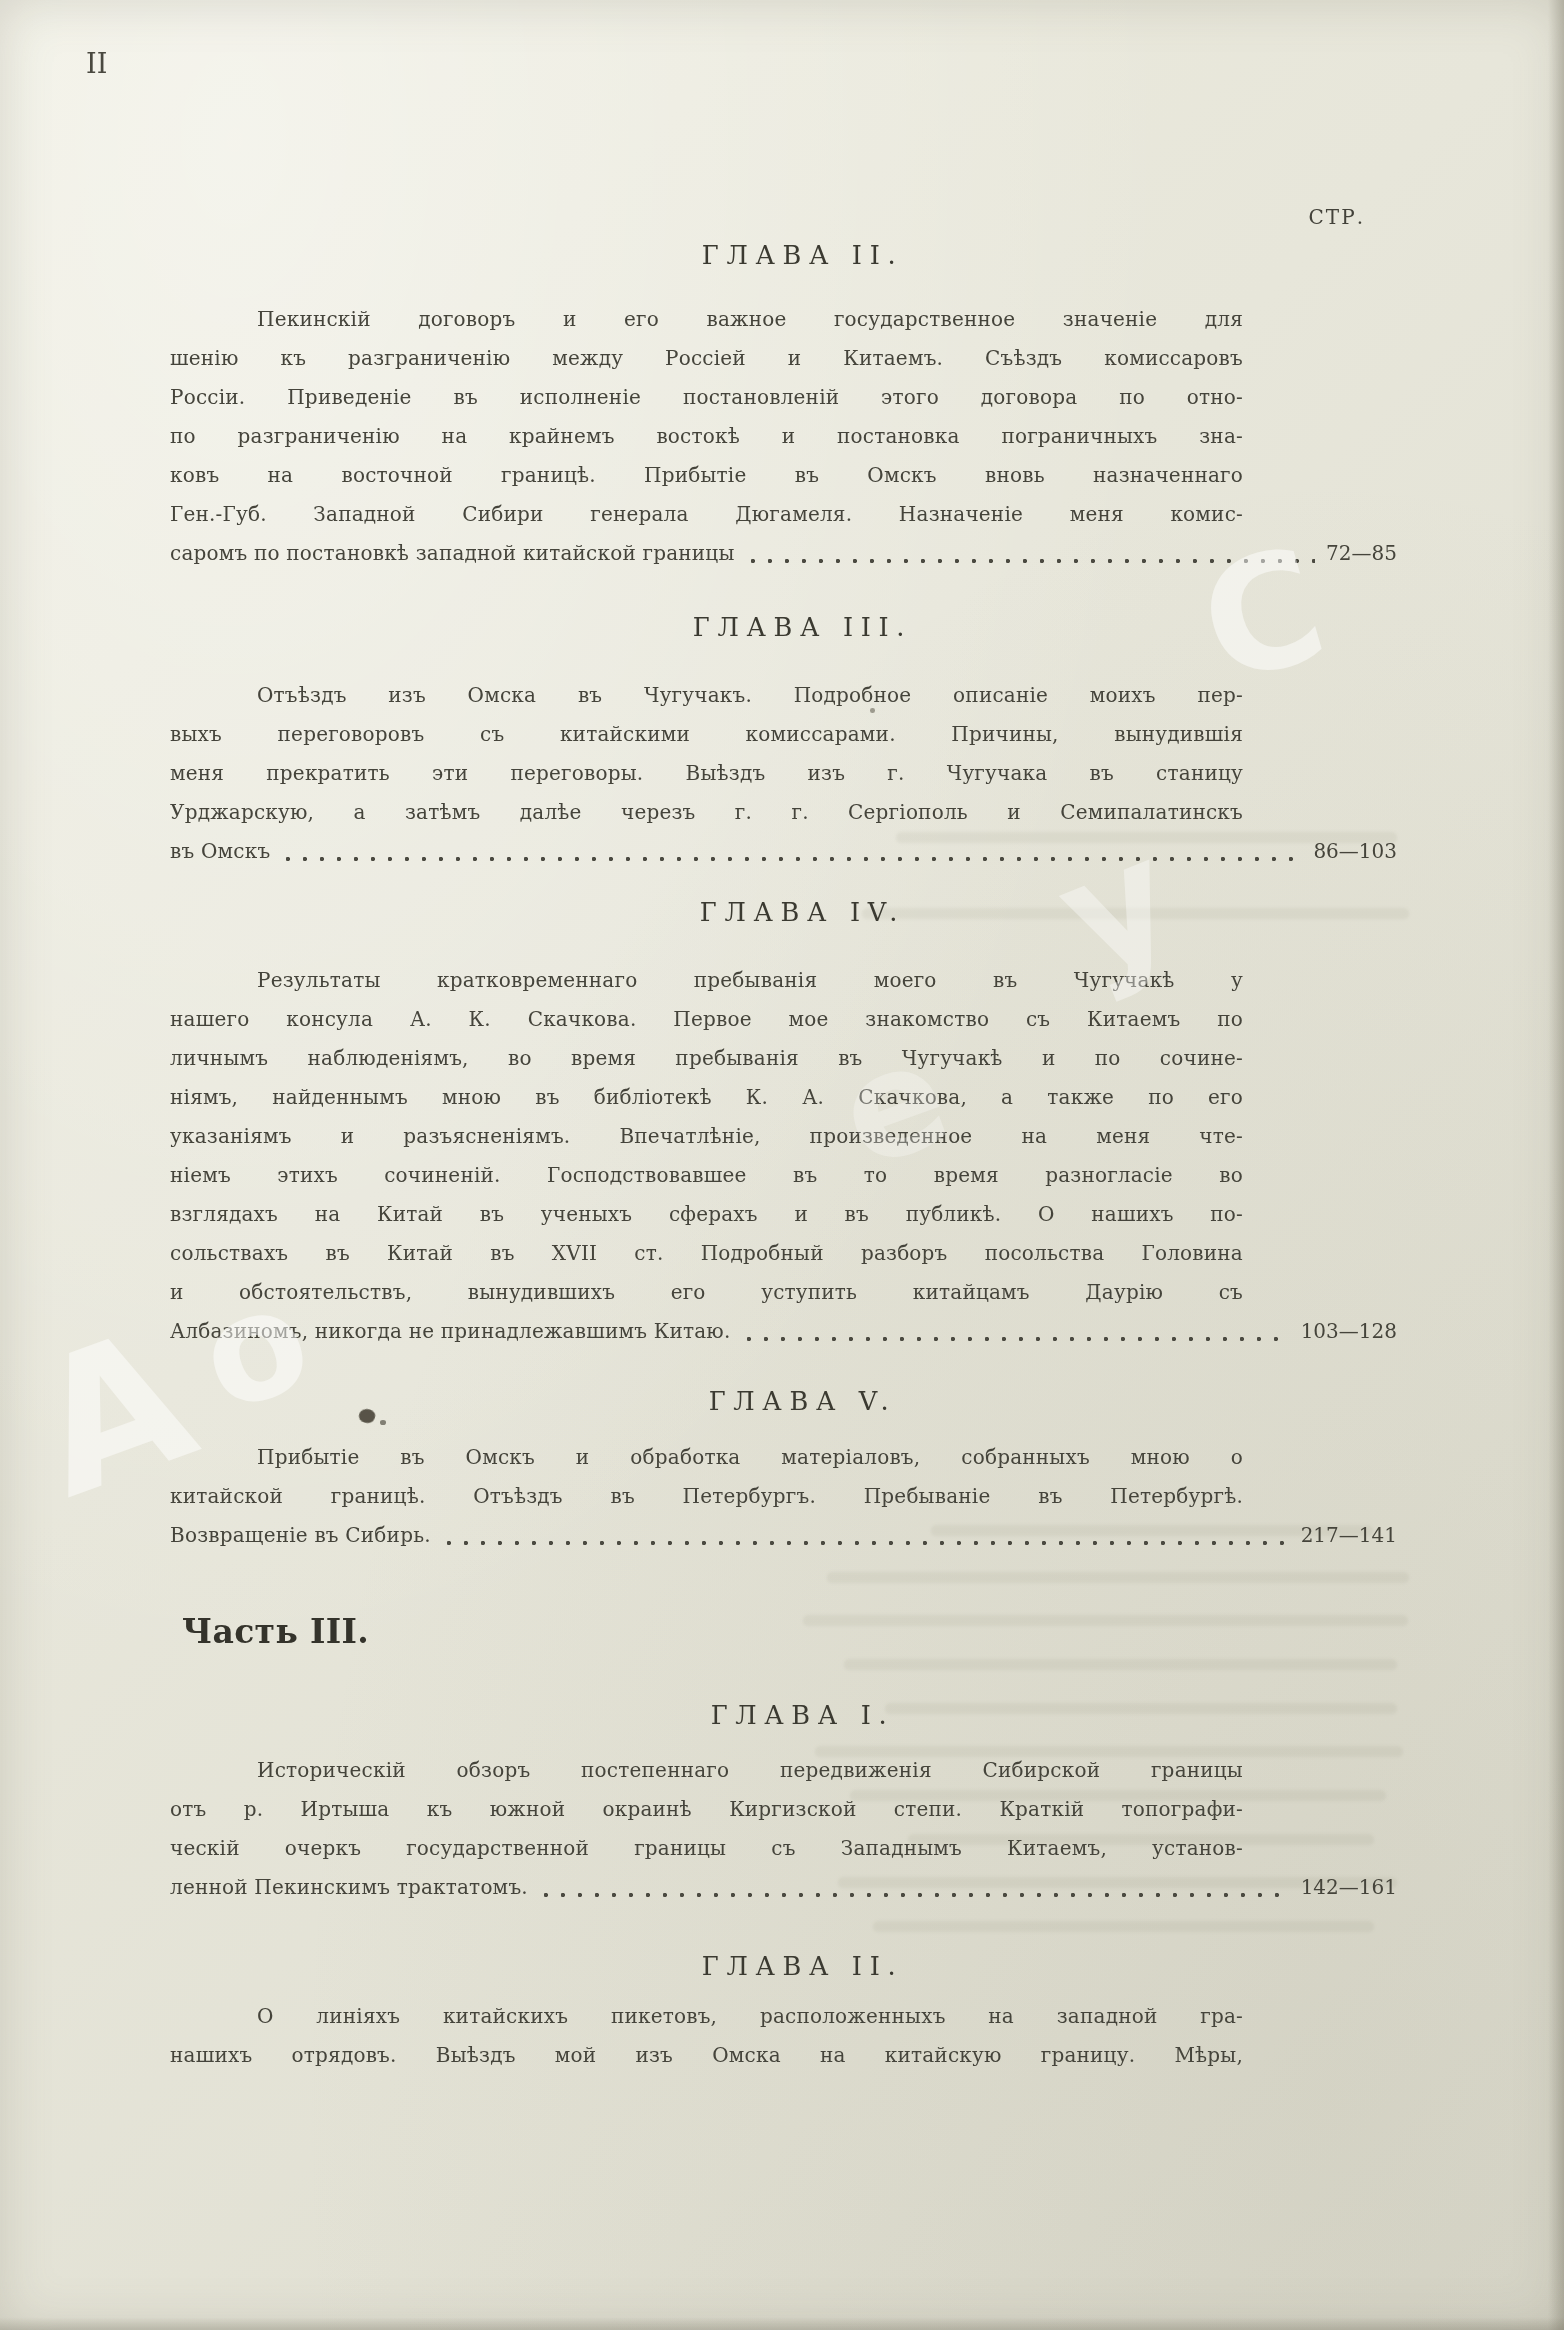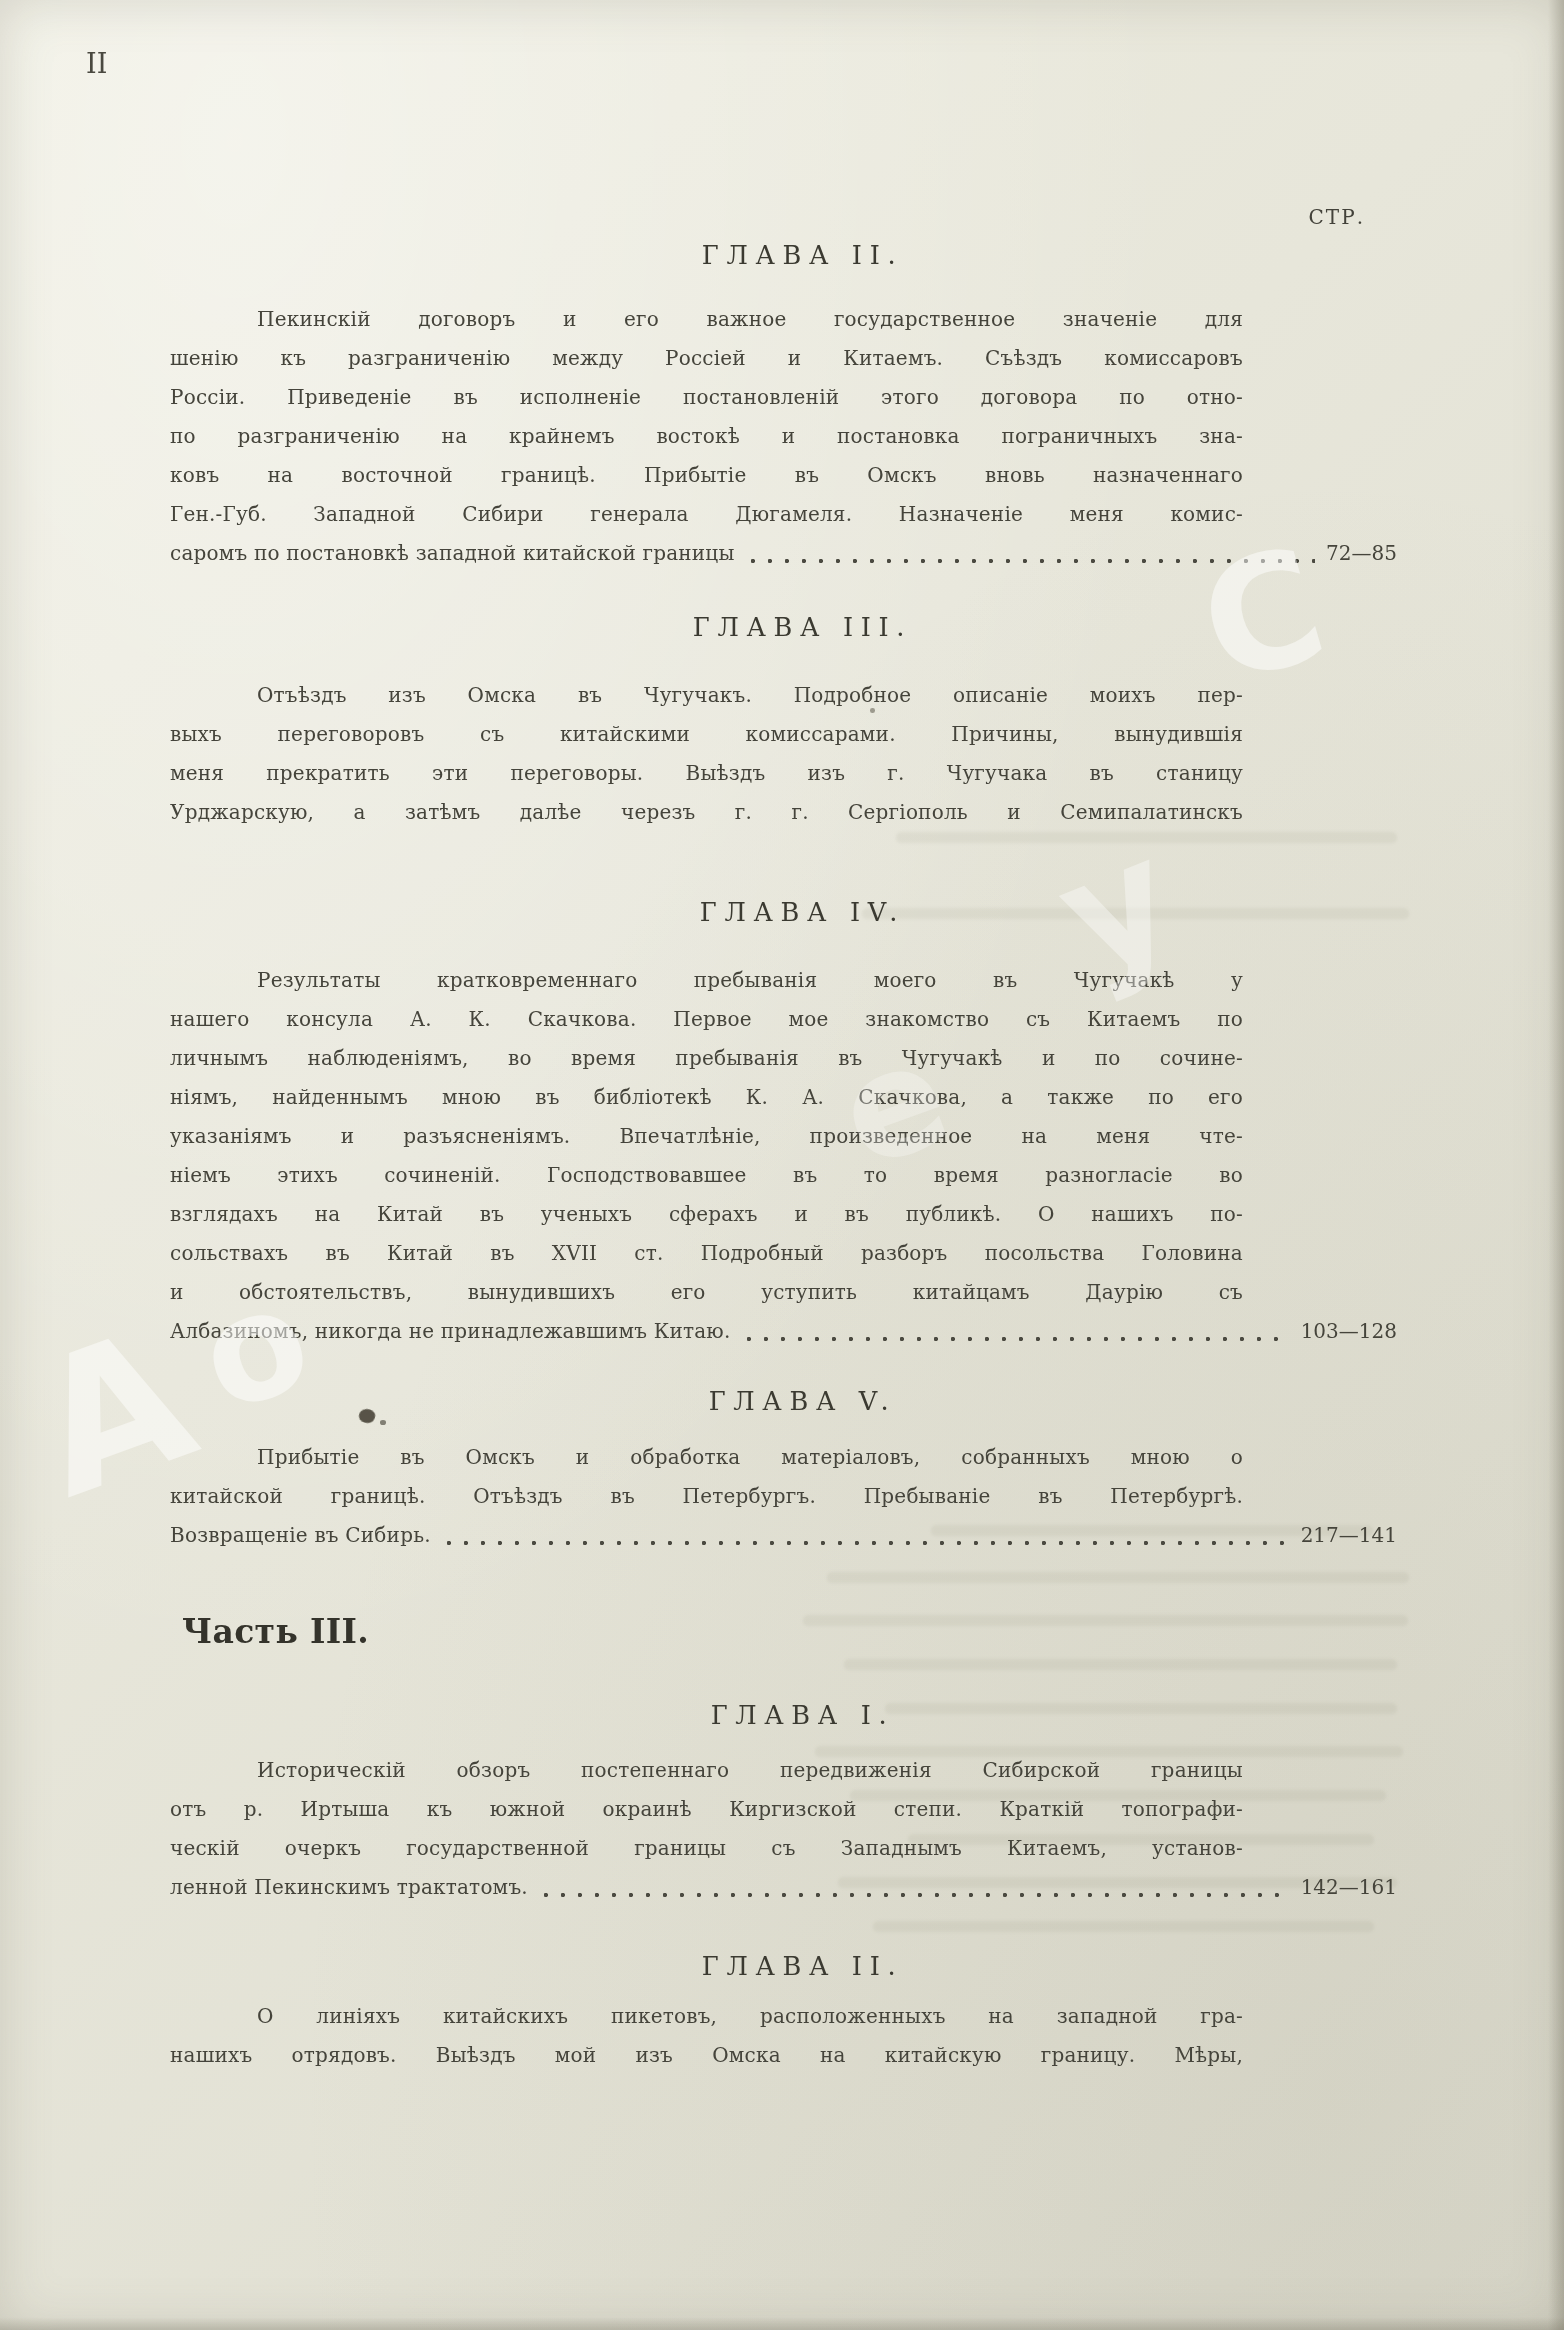--- a/index.html
+++ b/index.html
@@ -107,20 +107,25 @@
       <span class="pages">72—85</span>
     </div>
   </section>
 
   <div class="chapter-h" style="top:611px;">ГЛАВА III.</div>
   <section class="para" style="top:676px;">
     <div class="line indent">Отъѣздъ изъ Омска въ Чугучакъ. Подробное описаніе моихъ пер-</div>
     <div class="line">выхъ переговоровъ съ китайскими комиссарами. Причины, вынудившія</div>
     <div class="line">меня прекратить эти переговоры. Выѣздъ изъ г. Чугучака въ станицу</div>
     <div class="line">Урджарскую, а затѣмъ далѣе черезъ г. г. Сергіополь и Семипалатинскъ</div>
+    <div class="line-last">
+      <span class="txt">въ Омскъ</span>
+      <span class="leader"></span>
+      <span class="pages">86—103</span>
+    </div>
   </section>
 
   <div class="chapter-h" style="top:896px;">ГЛАВА IV.</div>
   <section class="para" style="top:961px;">
     <div class="line indent">Результаты кратковременнаго пребыванія моего въ Чугучакѣ у</div>
     <div class="line">нашего консула А. К. Скачкова. Первое мое знакомство съ  Китаемъ по</div>
     <div class="line">личнымъ наблюденіямъ, во время пребыванія въ Чугучакѣ и по сочине-</div>
     <div class="line">ніямъ, найденнымъ мною въ библіотекѣ К. А. Скачкова, а также по его</div>
     <div class="line">указаніямъ и разъясненіямъ. Впечатлѣніе, произведенное на меня чте-</div>
     <div class="line">ніемъ этихъ сочиненій. Господствовавшее въ то время разногласіе во</div>

